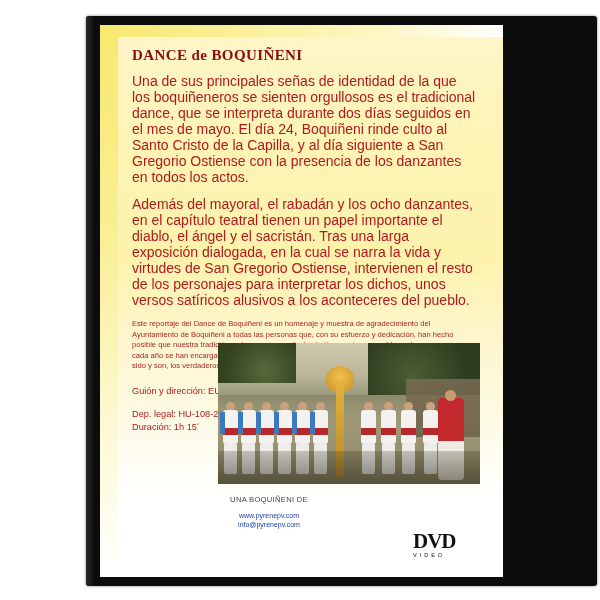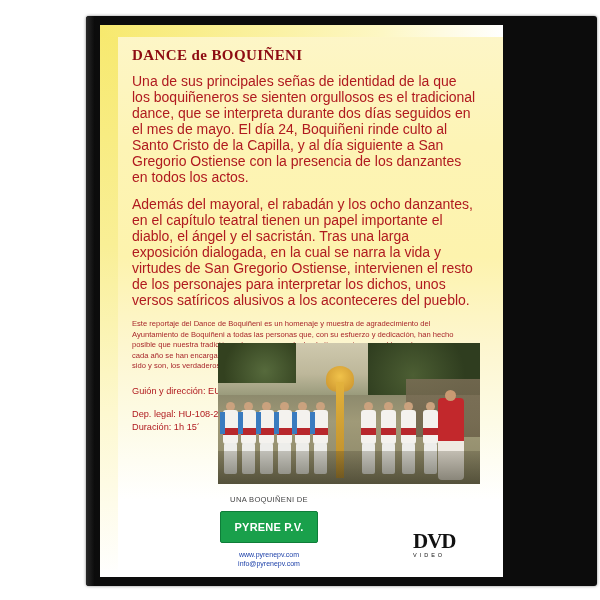--- a/index.html
+++ b/index.html
@@ -266,23 +266,20 @@
         <div class="redfigure">
             <div class="h"></div>
           </div>
         <div class="ph-shadow"></div>
       </div>
 
       <div class="bottom">
 
         <div class="prod">
           <div class="lbl">UNA BOQUIÑENI DE</div>
-          <div class="pyrene">
-            <span>PYRENE P.V.</span>
-          </div>
           <div class="weburl">
             <div>www.pyrenepv.com</div>
             <div>info@pyrenepv.com</div>
           </div>
         </div>
 
 
         <div class="dvdlogo">
           <div class="d1">DVD</div>
           <div class="d2">VIDEO</div>

